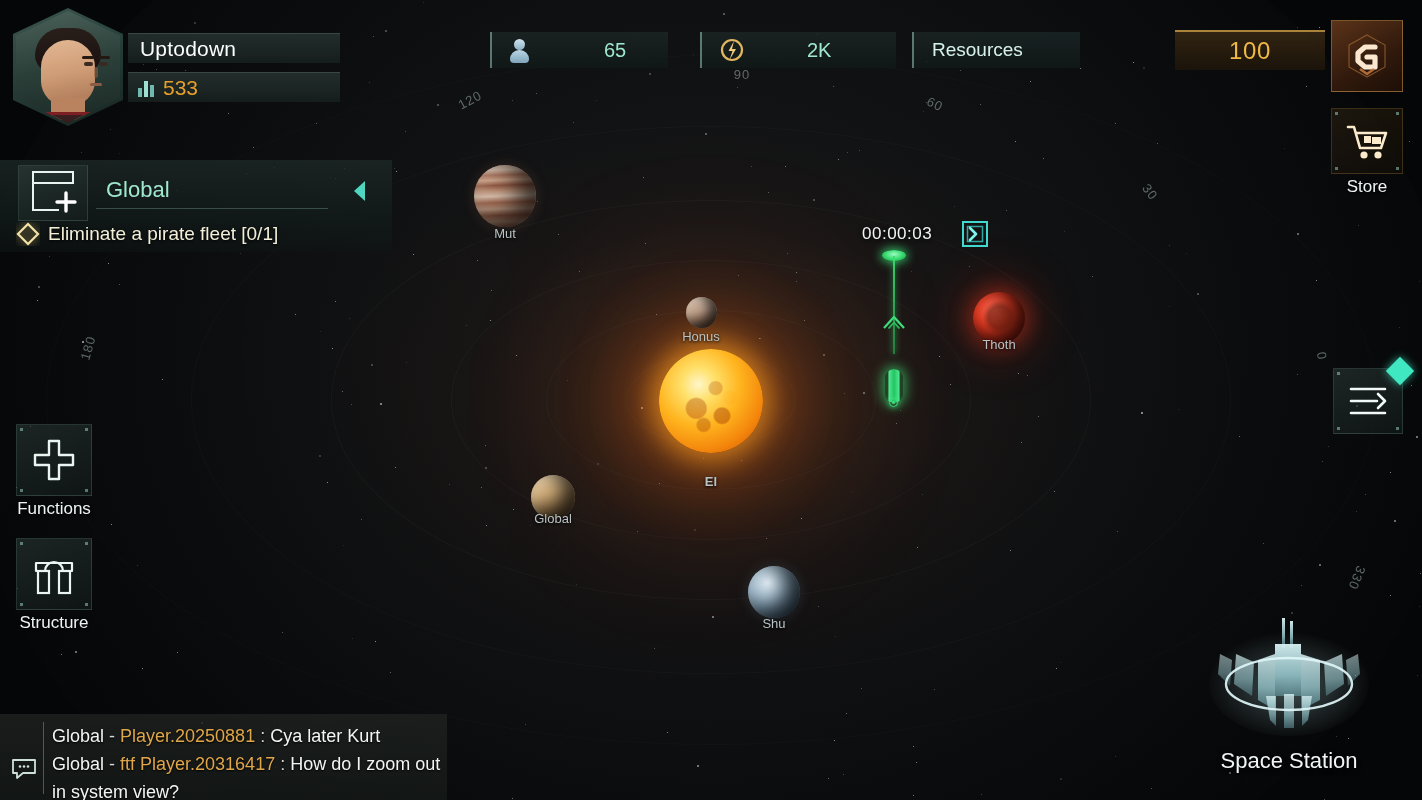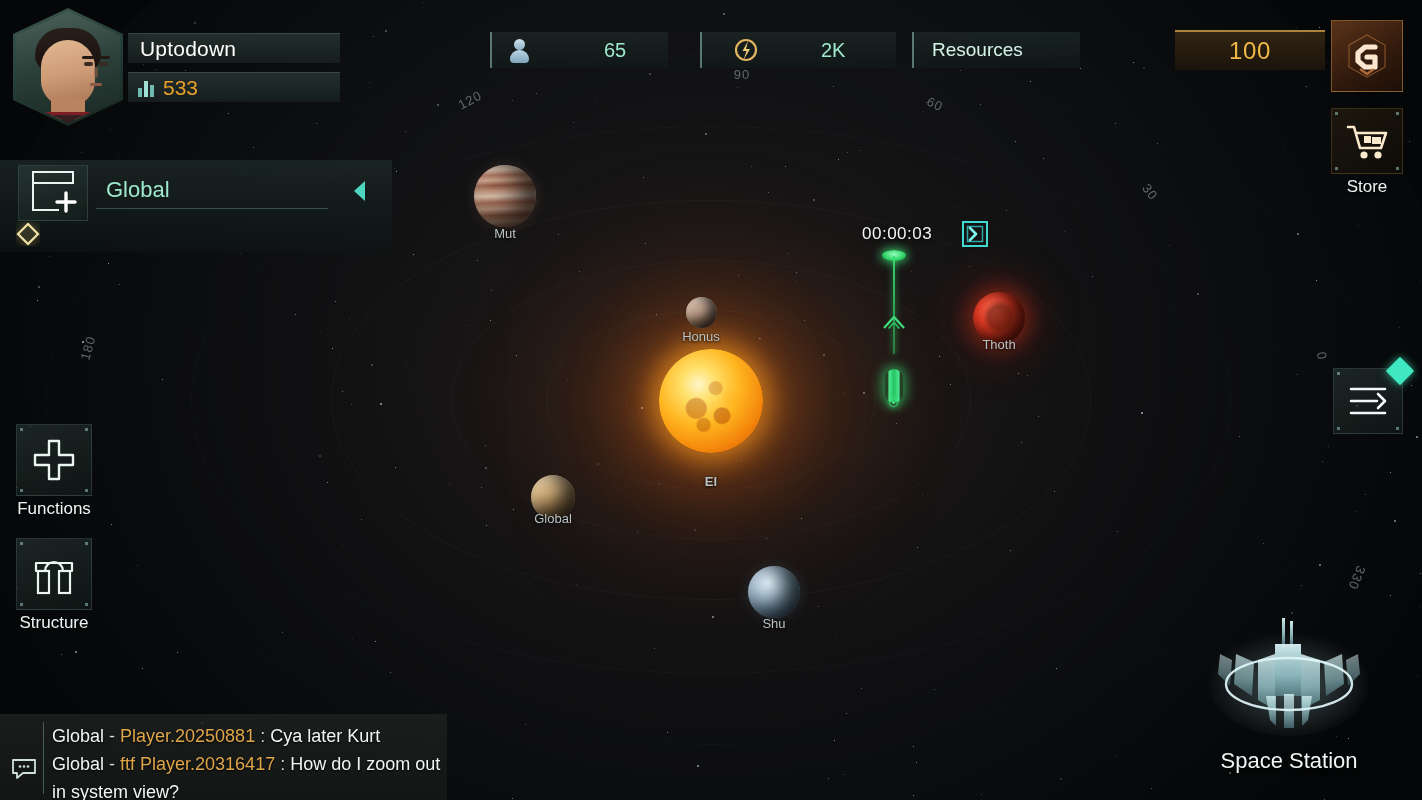--- a/index.html
+++ b/index.html
@@ -693,21 +693,21 @@
 </div>
 
 <div class="res-chip" id="res-population" style="left:490px; top:32px; width:178px; padding-left:16px; gap:0;">
   <span style="display:inline-block;width:22px;height:24px;position:relative;">
     <i style="position:absolute;left:6px;top:1px;width:11px;height:11px;border-radius:50%;background:linear-gradient(180deg,#cfe3ee,#8fb2c6);"></i>
     <i style="position:absolute;left:2px;top:12px;width:19px;height:13px;border-radius:9px 9px 4px 4px;background:linear-gradient(180deg,#bad5e4,#7fa4ba);"></i>
   </span>
   <span class="res-val" style="margin-left:74px;">65</span>
 </div>
 
-<div class="res-chip" id="res-energy" style="left:700px; top:32px; width:196px; padding-left:31px;">
+<div class="res-chip" id="res-energy" style="left:700px; top:32px; width:196px; padding-left:17px;">
   <span style="display:inline-flex;">
     <svg width="26" height="26" viewBox="0 0 26 26">
       <circle cx="13" cy="13" r="10" fill="none" stroke="#e2b661" stroke-width="2.2"></circle>
       <path d="M15 4 L9.5 14 L13.5 14 L10.5 23 L17 12 L13 12 Z" fill="#f0cc7a"></path>
     </svg>
   </span>
   <span class="res-val" style="margin-left:62px;">2K</span>
 </div>
 
 <div class="res-chip" id="res-resources" style="left:912px; top:32px; width:168px; padding-left:18px;">
@@ -766,20 +766,21 @@
       </span>
     </div>
   </div>
 
   <div id="mission-task-row">
     <span style="display:inline-flex;">
       <svg width="24" height="24" viewBox="0 0 24 24">
         <path d="M12 2 L22 12 L12 22 L2 12 Z" fill="none" stroke="#f4e3a8" stroke-width="2.2" style="filter:drop-shadow(0 0 5px rgba(240,210,120,.8))"></path>
       </svg>
     </span>
+    <span id="mission-task-text">Eliminate a pirate fleet [0/1]</span>
   </div>
 </div>
 
 <div class="hud-btn" id="functions-btn">
   <div class="hud-tile">
     <span class="corner tl"></span>
       <span class="corner tr"></span>
     <span class="corner bl"></span>
       <span class="corner br"></span>
     <span style="display:inline-flex;">

